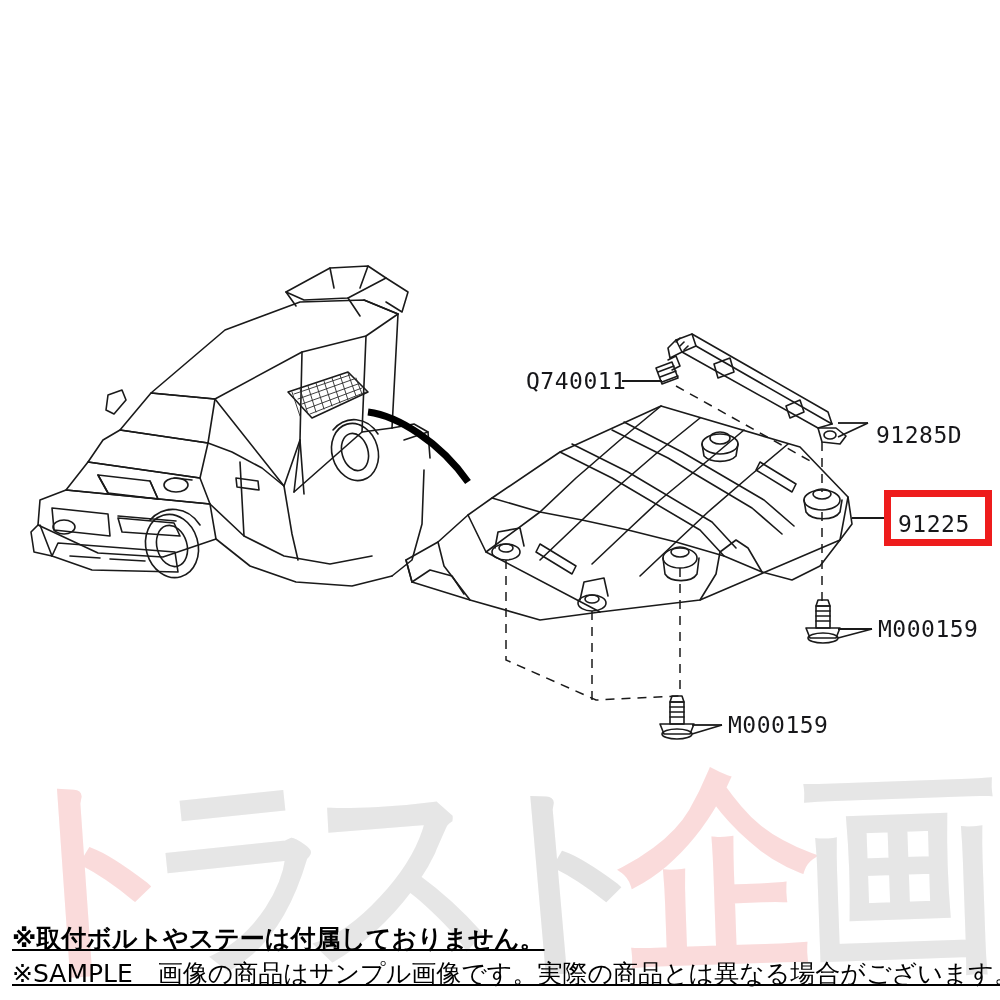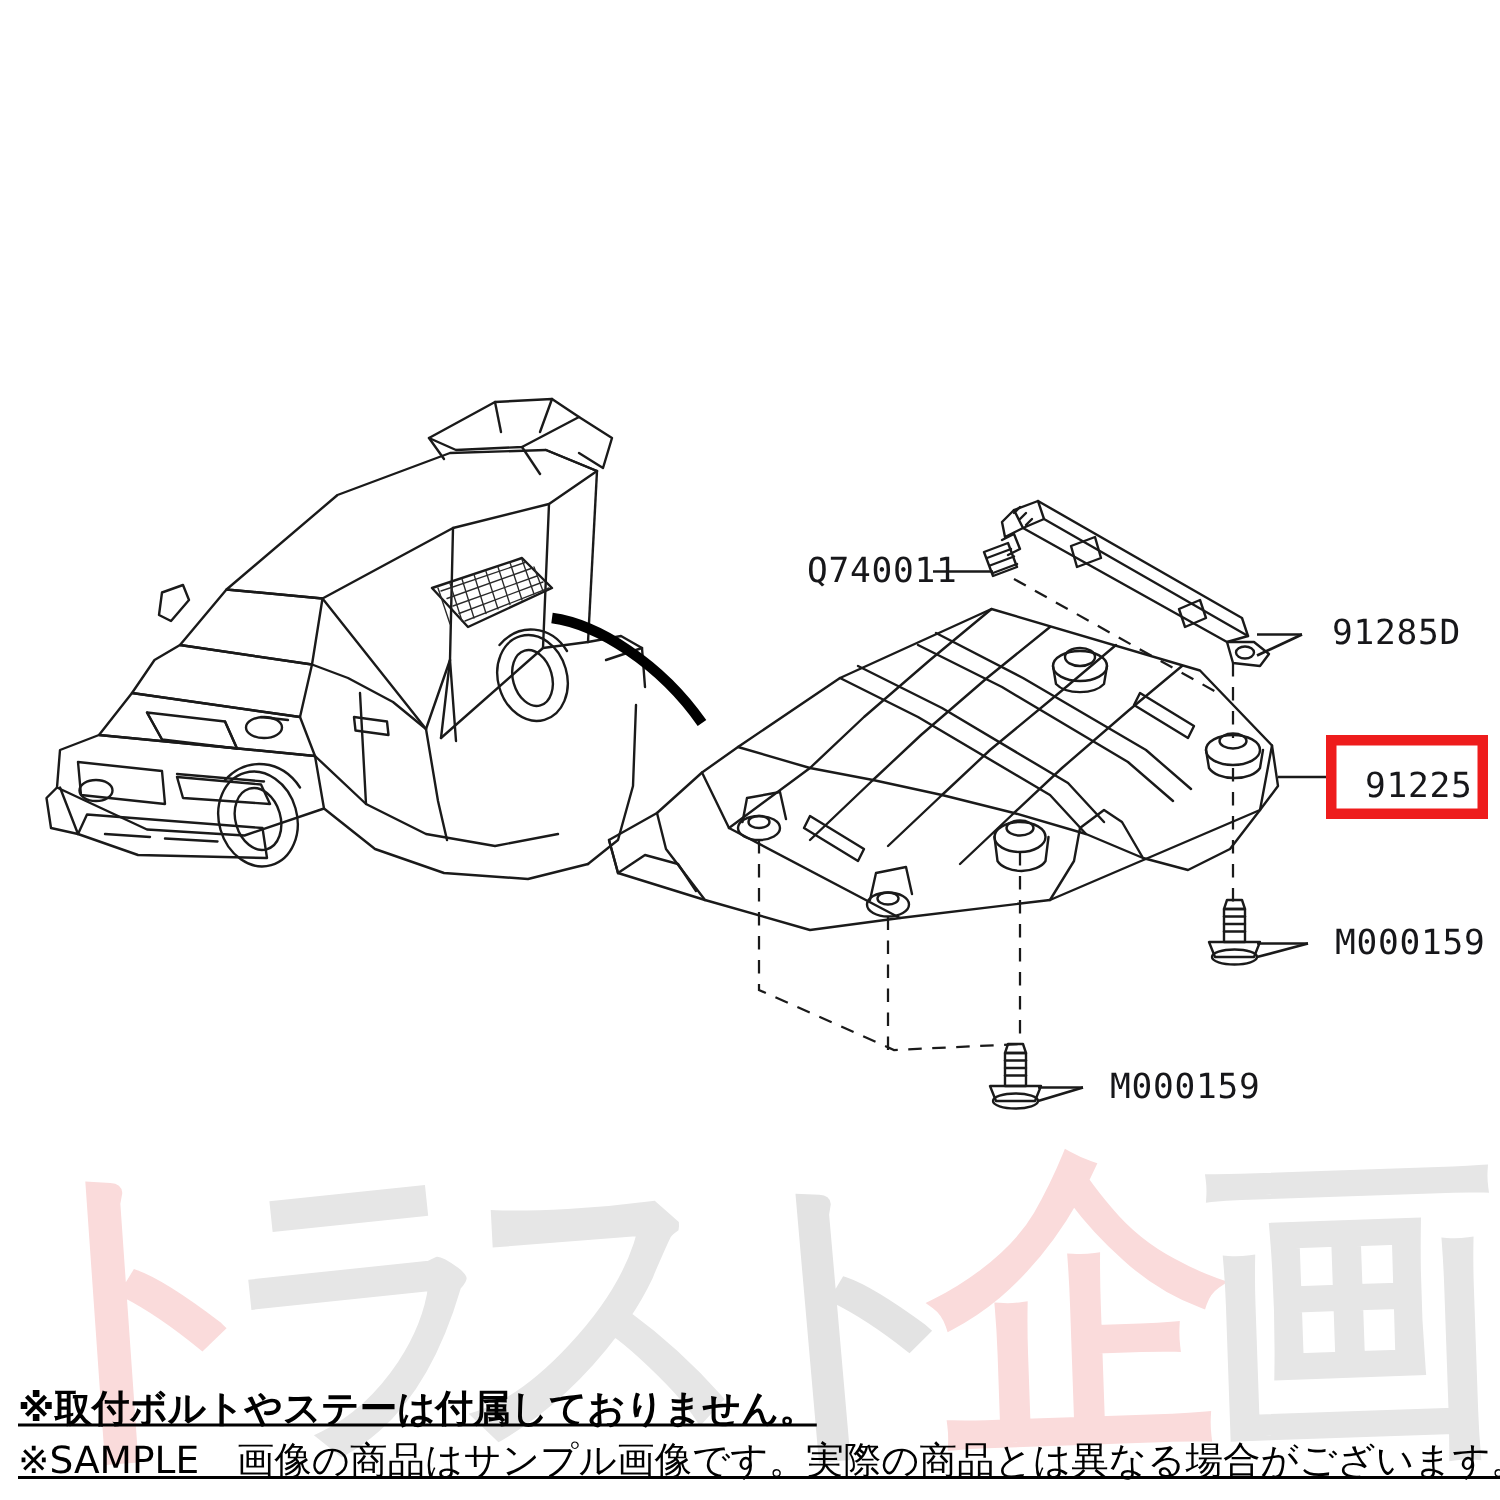--- a/index.html
+++ b/index.html
@@ -53,21 +53,20 @@
 
   
   .part-label {
     position: absolute;
     z-index: 5;
     font-family: "DejaVu Sans Mono", "Liberation Mono", monospace;
     font-size: 23px;
     letter-spacing: 0.5px;
     color: #17171a;
     white-space: nowrap;
-    margin-left: 12px;
   }
 
   #label-highlight-box {
     position: absolute;
     z-index: 4;
     box-sizing: border-box;
     background: #ffffff;
   }
 
   
@@ -330,21 +329,21 @@
       <line x1="838" y1="629" x2="872" y2="629"></line>
       <line x1="692" y1="734" x2="722" y2="725"></line>
       <line x1="692" y1="725" x2="722" y2="725"></line>
     </g>
   </svg>
 
   <div id="label-highlight-box" style="left: 884px; top: 490px; width: 108px; height: 56px; border: 7px solid rgb(238, 28, 28);"></div>
 
   <div class="part-label" id="label-q740011" style="left: 526px; top: 368px;">Q740011</div>
 
-  <div class="part-label" id="label-91285d" style="left: 876px; top: 409px;">91285D</div>
+  <div class="part-label" id="label-91285d" style="left: 876px; top: 422px;">91285D</div>
 
   <div class="part-label" id="label-91225" style="left: 898px; top: 511px;">91225</div>
 
   <div class="part-label" id="label-m000159-upper" style="left: 878px; top: 616px;">M000159</div>
 
   <div class="part-label" id="label-m000159-lower" style="left: 728px; top: 712px;">M000159</div>
 
   <div id="footer-notes">
     <div class="note-line" id="note-line-1">※取付ボルトやステーは付属しておりません。</div>
     <div class="note-line" id="note-line-2">※SAMPLE　画像の商品はサンプル画像です。実際の商品とは異なる場合がございます。</div>

